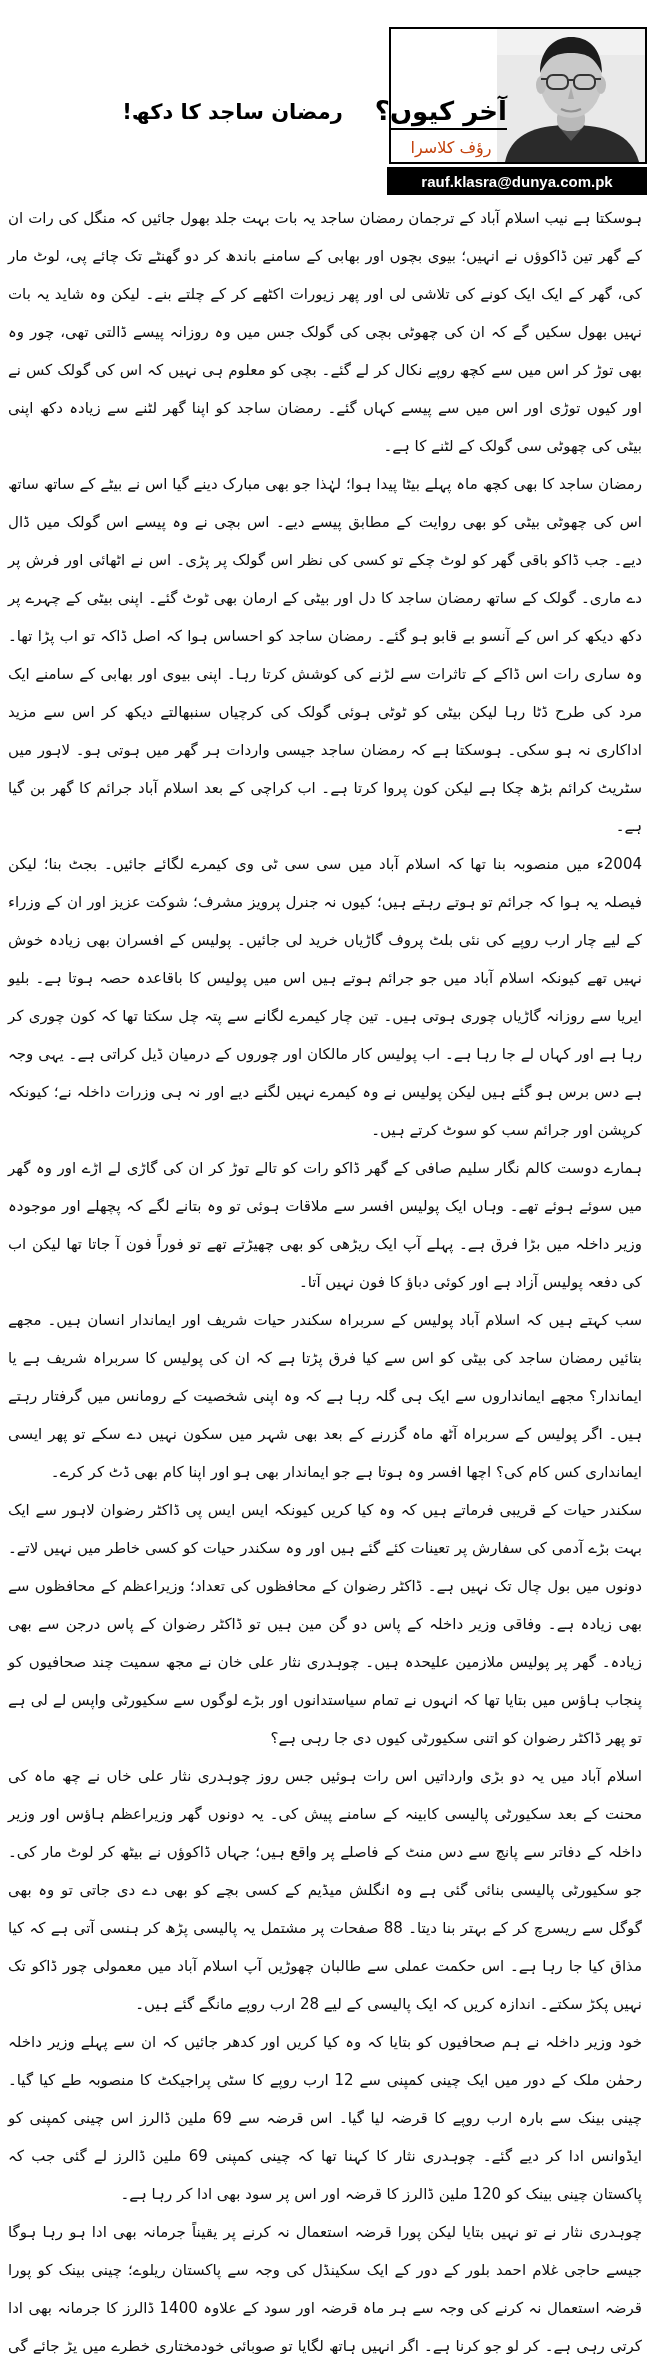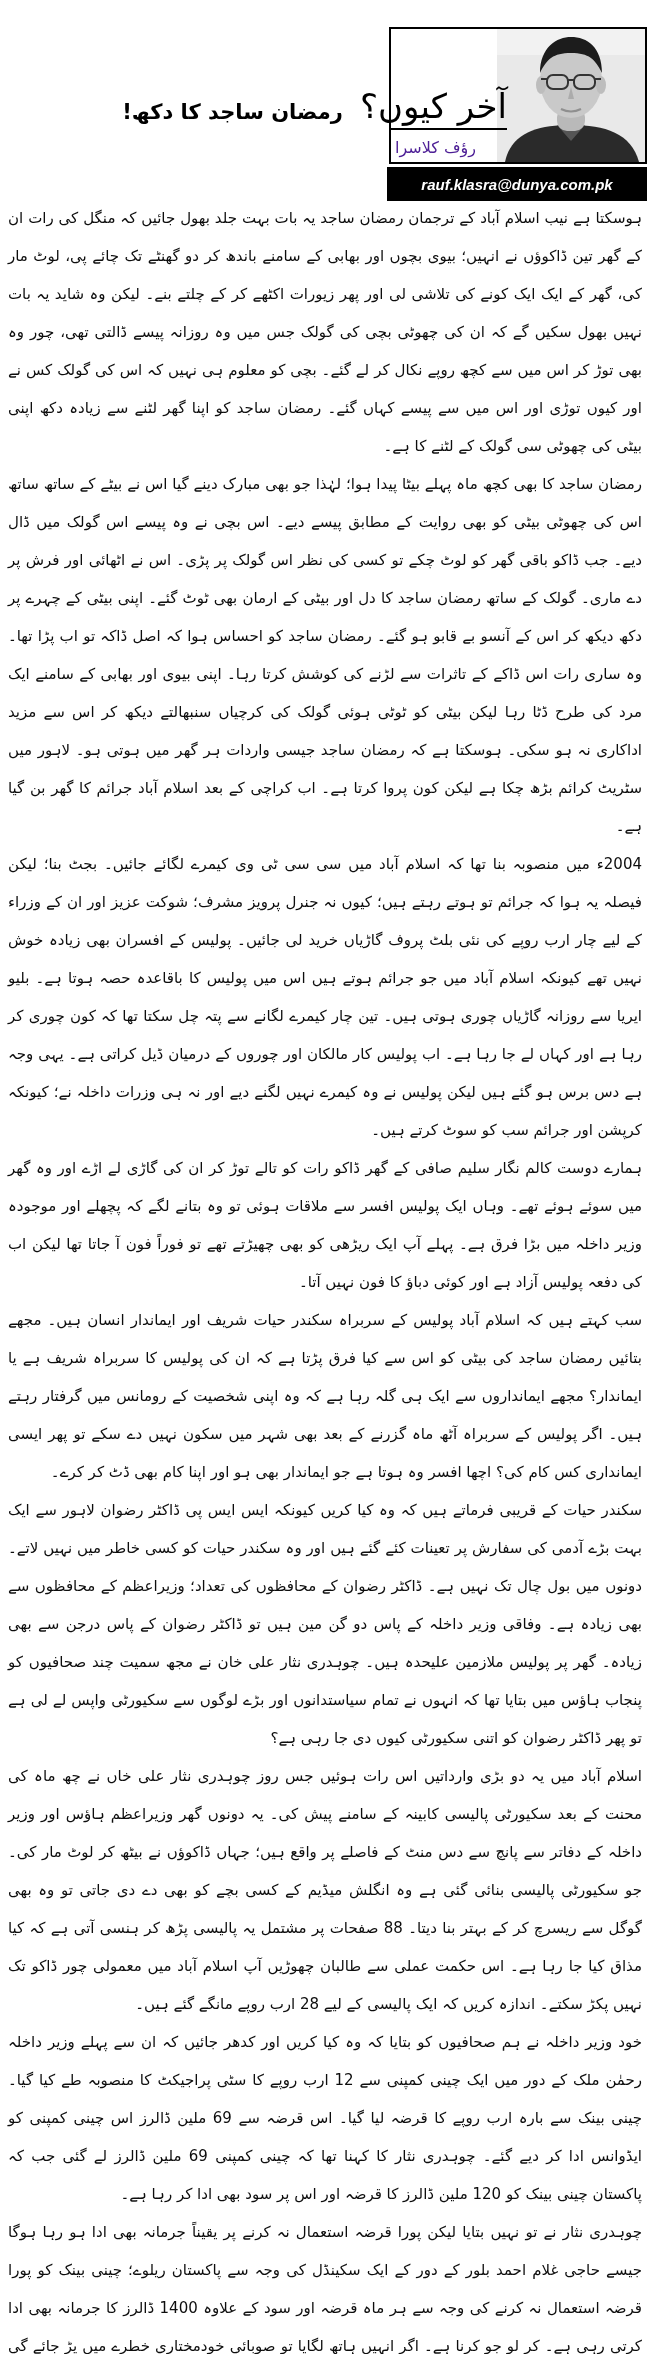--- a/index.html
+++ b/index.html
@@ -22,48 +22,47 @@
     background: #fff;
   }
   .photo-wrap {
     position: absolute; top: 0; right: 0; bottom: 0;
     width: 148px; overflow: hidden;
   }
   .photo-wrap svg { display: block; width: 100%; height: 100%; }
   .column-title {
     position: absolute; left: 4px; bottom: 36px;
     width: 112px; text-align: center;
-    font-size: 34px; font-weight: normal; color: #000;
+    font-size: 26px; font-weight: bold; color: #000;
     letter-spacing: -1px;
     direction: rtl;
     white-space: nowrap;
   }
   .title-rule {
     position: absolute; left: 0; bottom: 32px;
     width: 116px; height: 0;
     border-top: 2px solid #000;
   }
   .author-name {
     position: absolute; left: 4px; bottom: 5px;
-    width: 112px; text-align: left;
-    font-size: 16px; color: #4c1d95;
+    width: 112px; text-align: center;
+    font-size: 16px; color: #c2410c;
     direction: rtl;
     white-space: nowrap;
   }
 
   
   .email-bar {
     position: absolute; top: 167px; right: 3px;
-    width: 260px; height: 34px;
+    width: 260px; height: 28px;
     background: #000000; color: #ffffff;
     display: flex; align-items: center; justify-content: center;
     font-family: "Liberation Sans", sans-serif;
     font-weight: bold; font-size: 15px;
     direction: ltr;
-    font-style: italic;
   }
 
   
   .headline {
     position: absolute; top: 100px; left: 85px;
     width: 295px; text-align: center;
     font-size: 21px; font-weight: bold; color: #000;
     direction: rtl;
     white-space: nowrap;
   }

